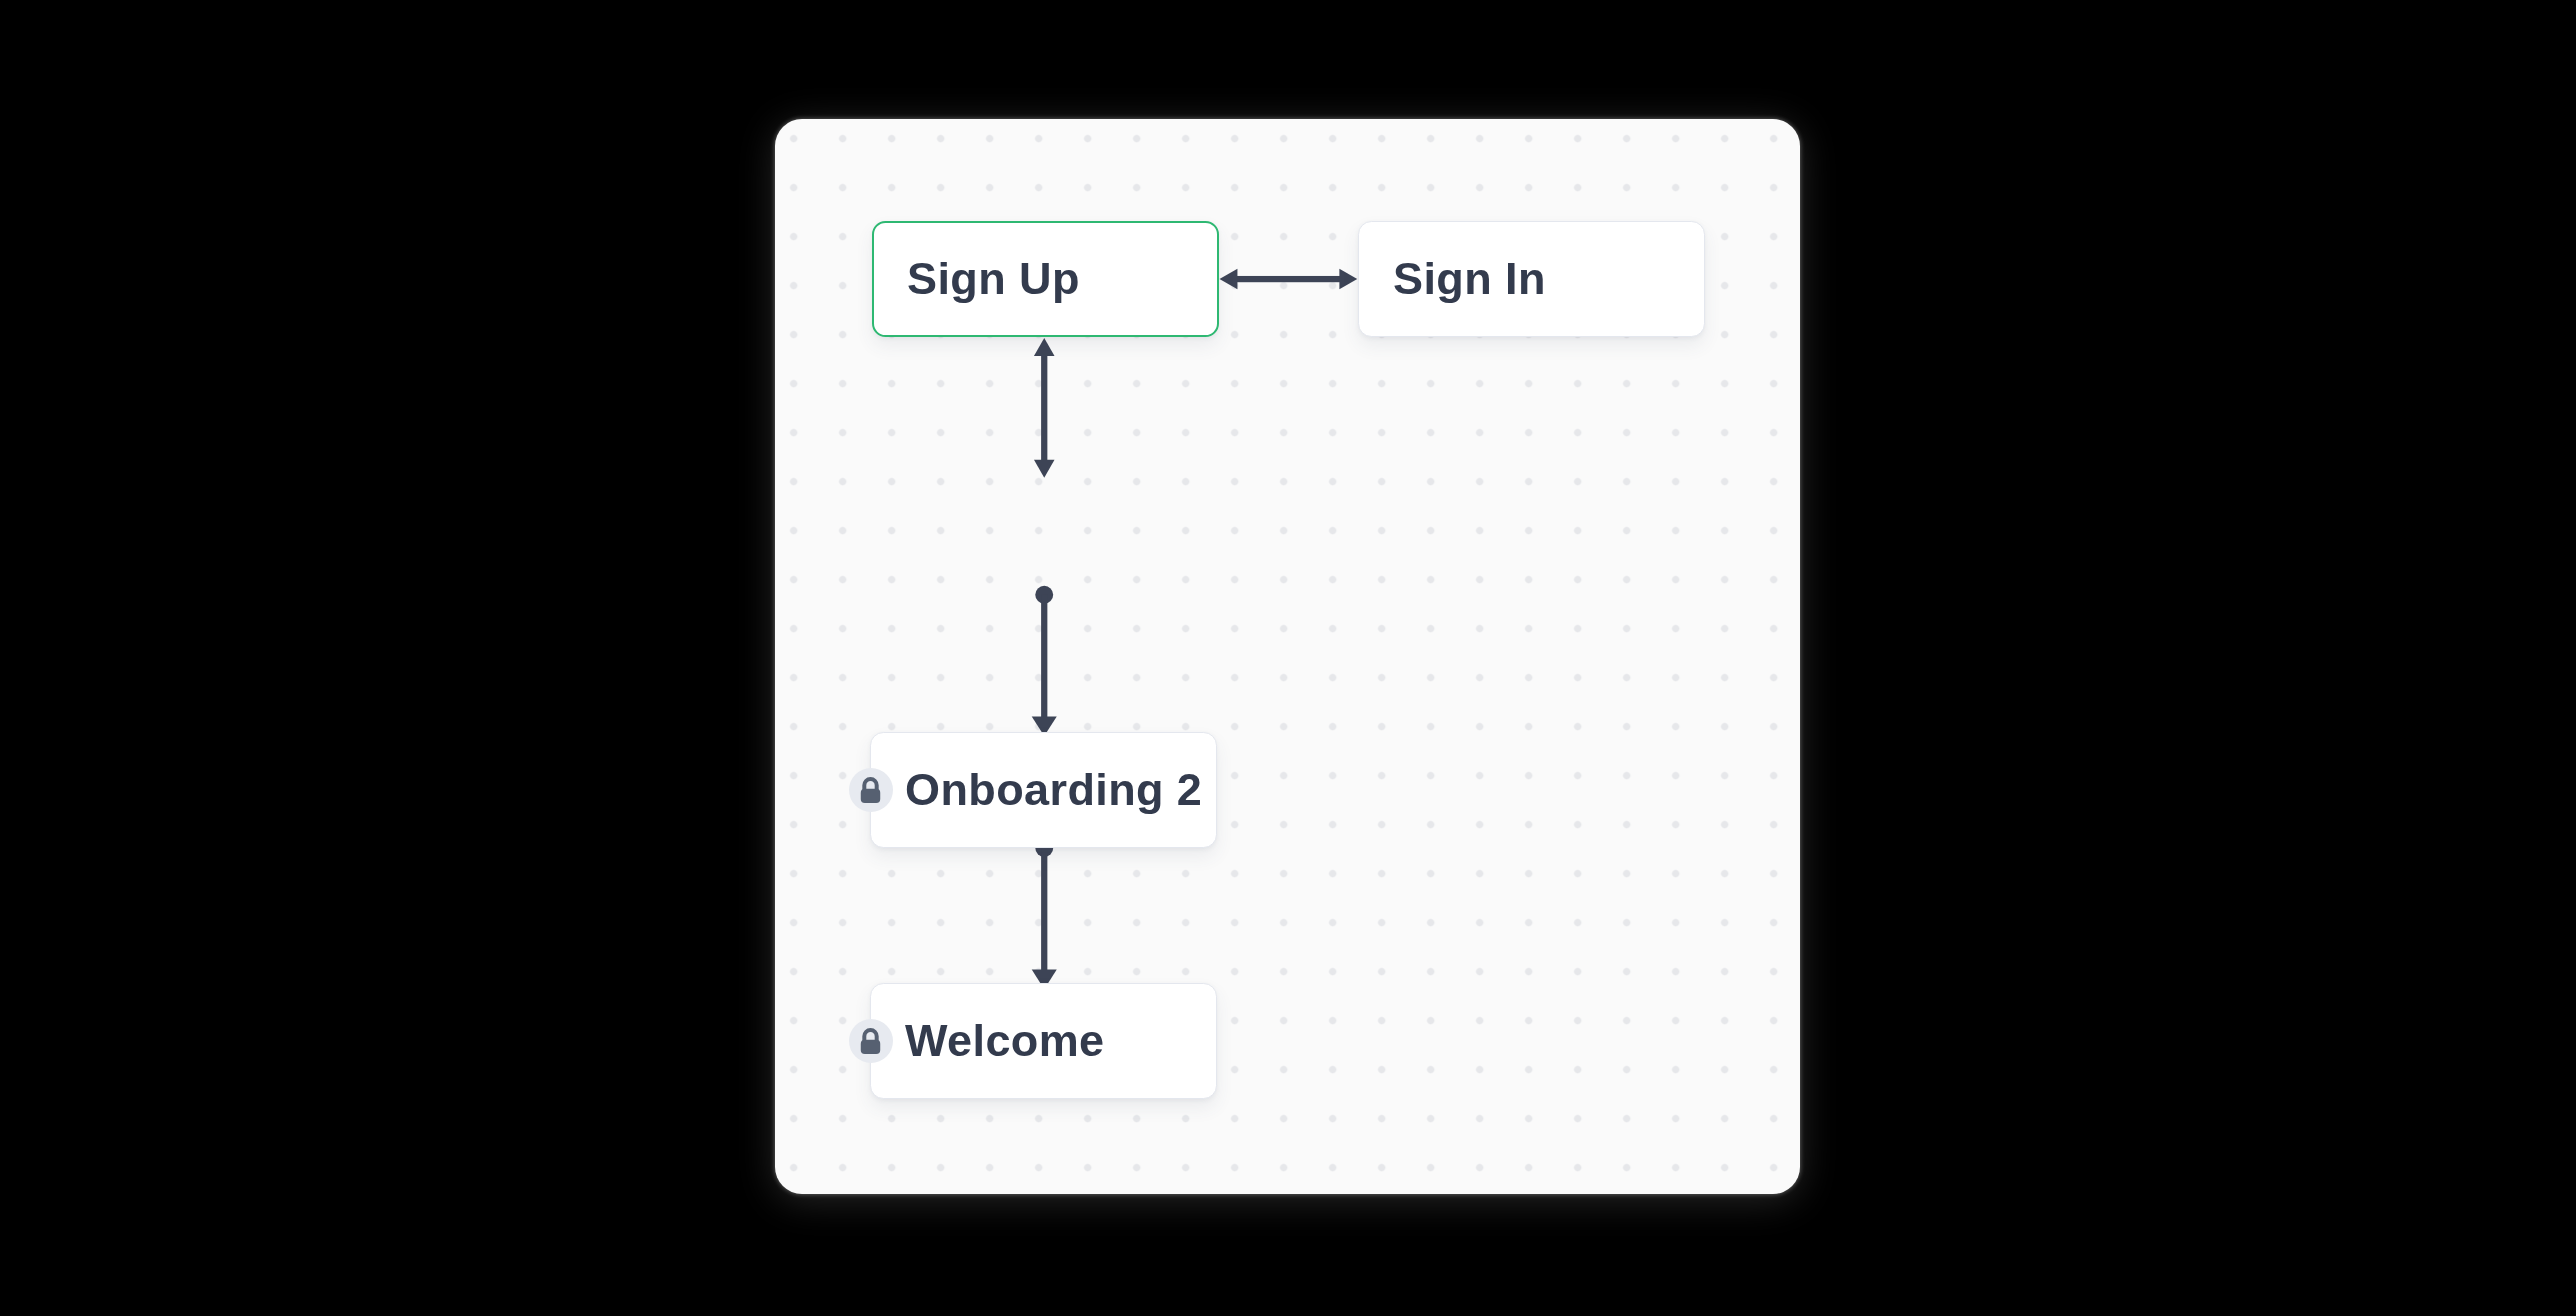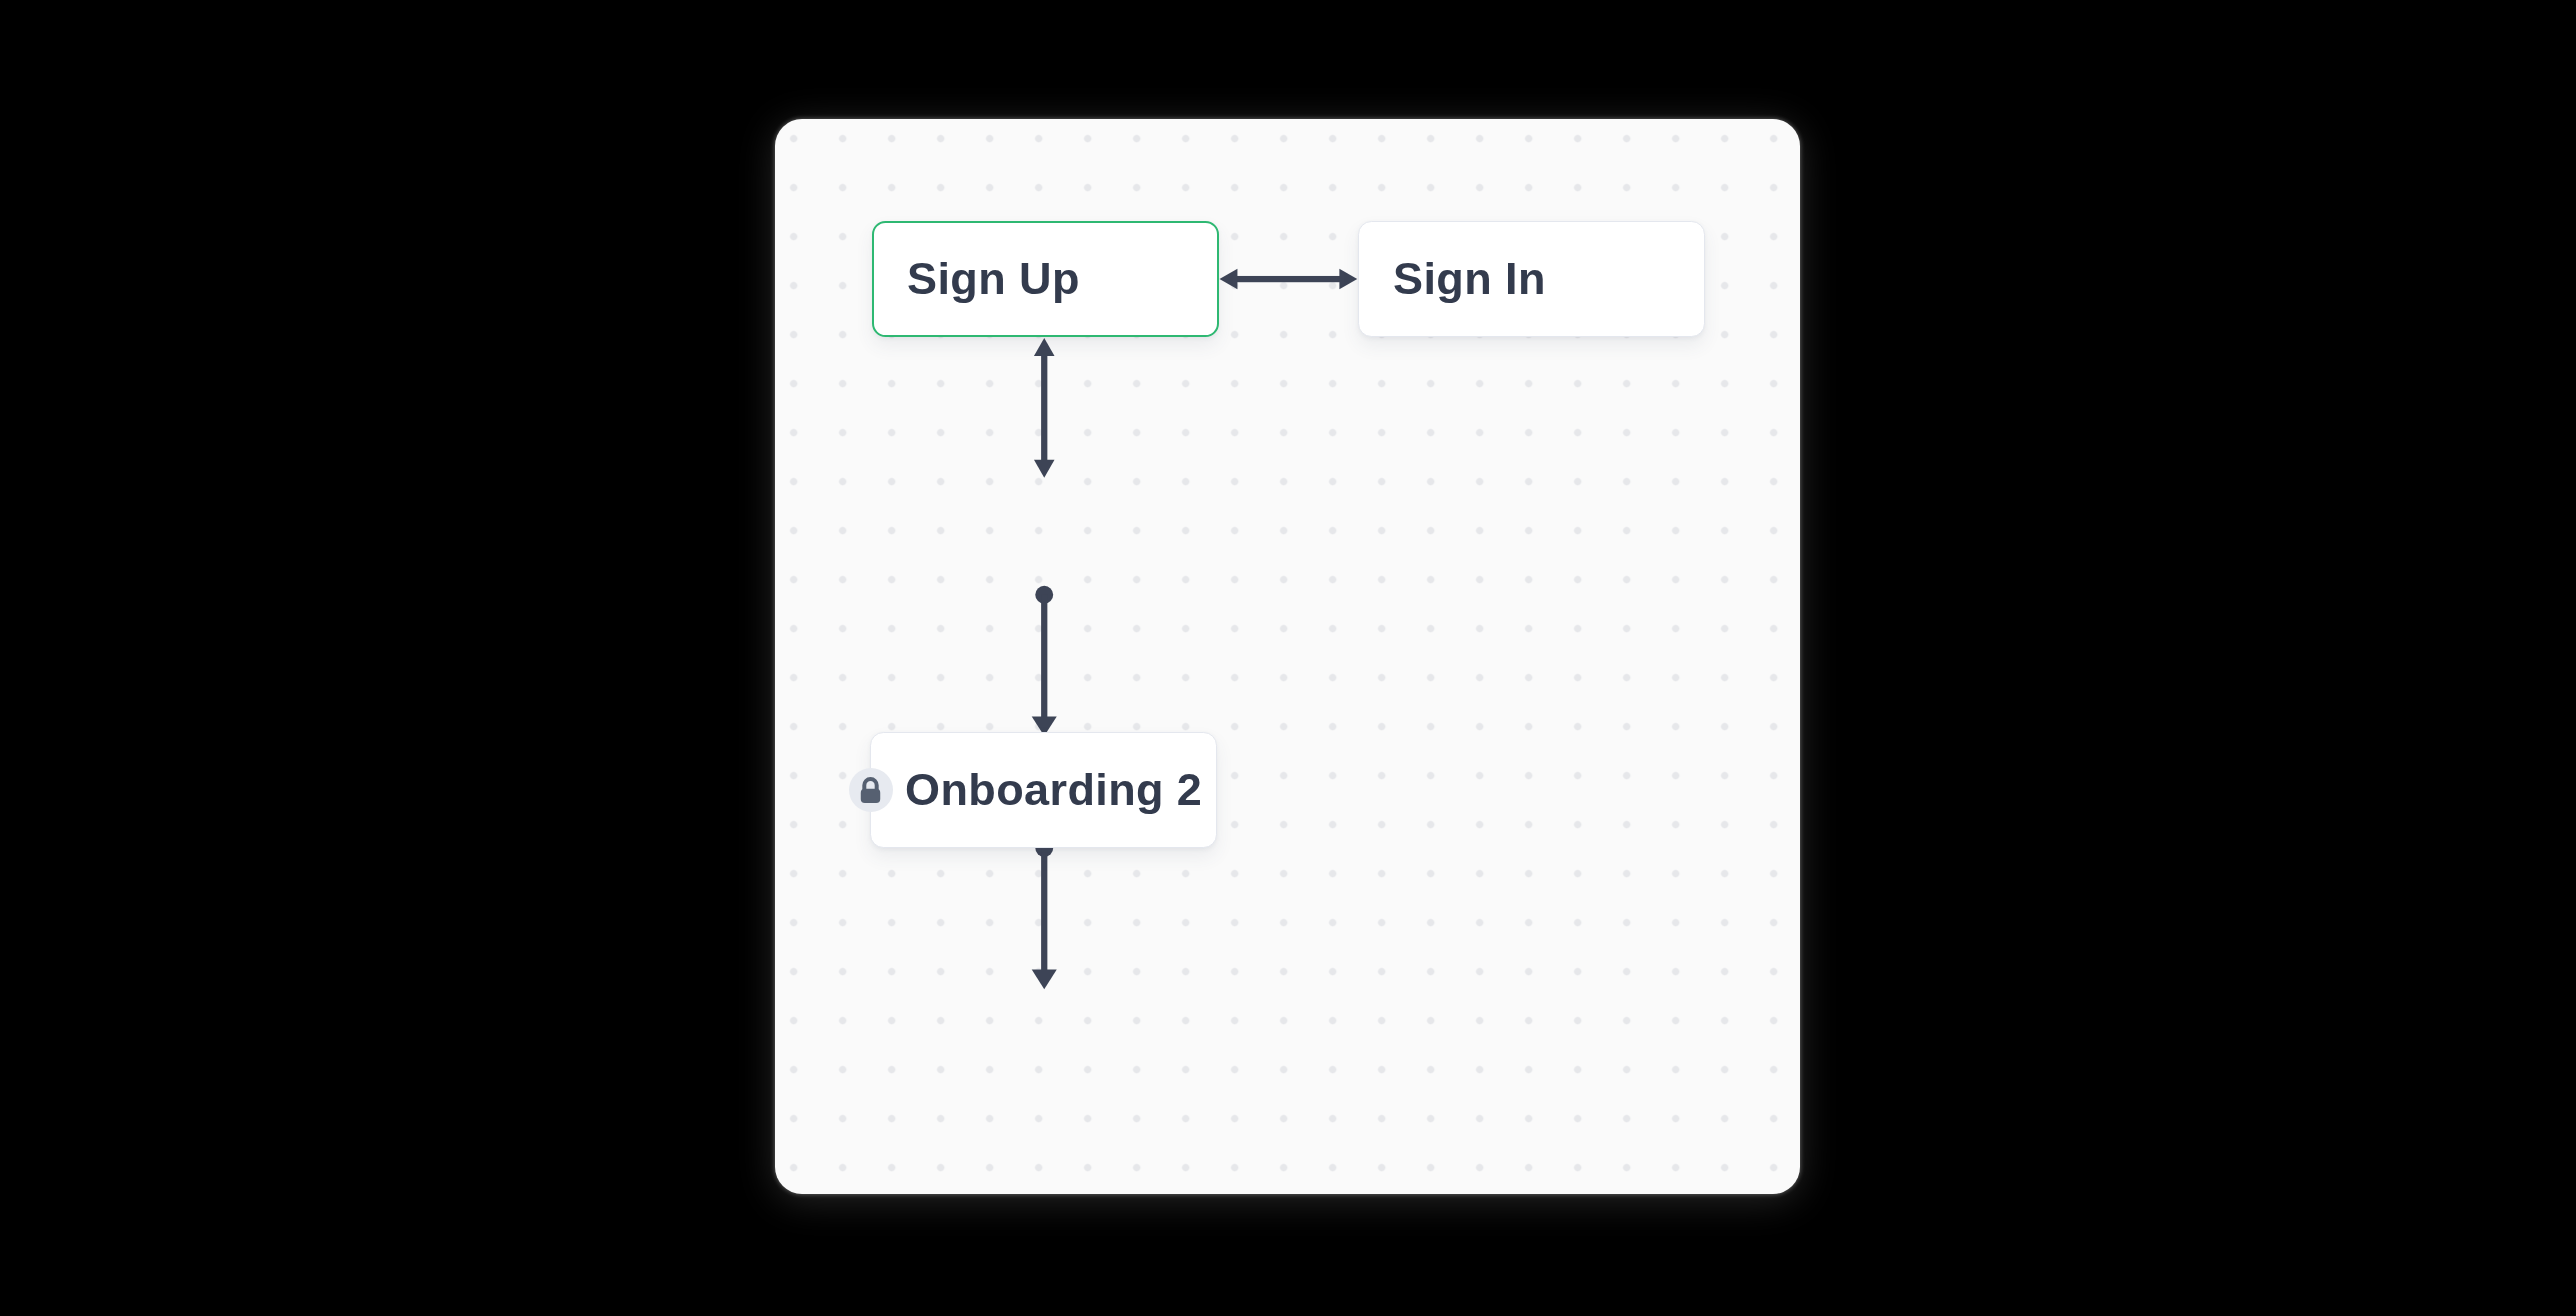--- a/index.html
+++ b/index.html
@@ -104,16 +104,25 @@
     <div class="node n-onboarding2">
       <span class="lock-badge">
         <svg width="23" height="29" viewBox="0 0 26 32">
           <path d="M6 15 V10 a7 7 0 0 1 14 0 V15" fill="none" stroke="#566071" stroke-width="4.5" stroke-linecap="round"></path>
           <rect x="2" y="14" width="22" height="16" rx="4.5" fill="#566071"></rect>
         </svg>
       </span>
       <span class="node-label">Onboarding 2</span>
     </div>
 
+    <div class="node n-welcome">
+      <span class="lock-badge">
+        <svg width="23" height="29" viewBox="0 0 26 32">
+          <path d="M6 15 V10 a7 7 0 0 1 14 0 V15" fill="none" stroke="#566071" stroke-width="4.5" stroke-linecap="round"></path>
+          <rect x="2" y="14" width="22" height="16" rx="4.5" fill="#566071"></rect>
+        </svg>
+      </span>
+      <span class="node-label">Welcome</span>
+    </div>
 
   </div>
 </div>
 
 
 </body></html>

